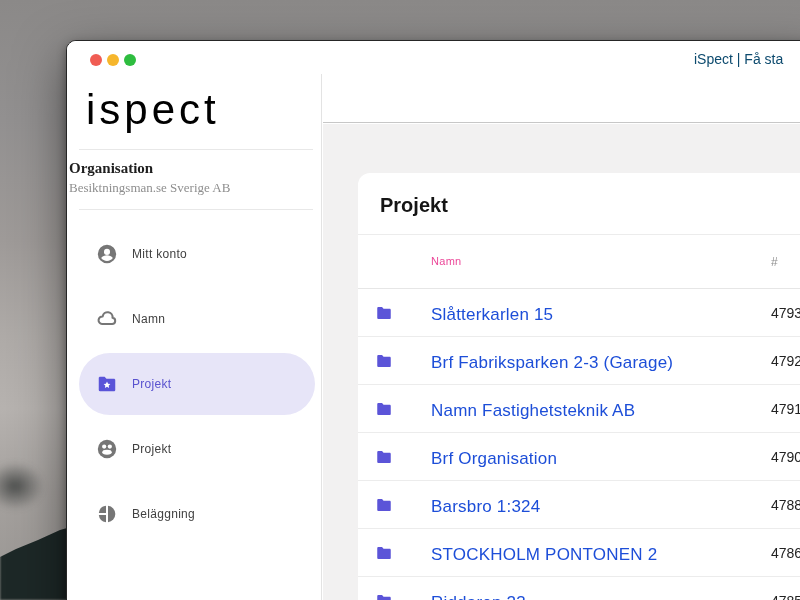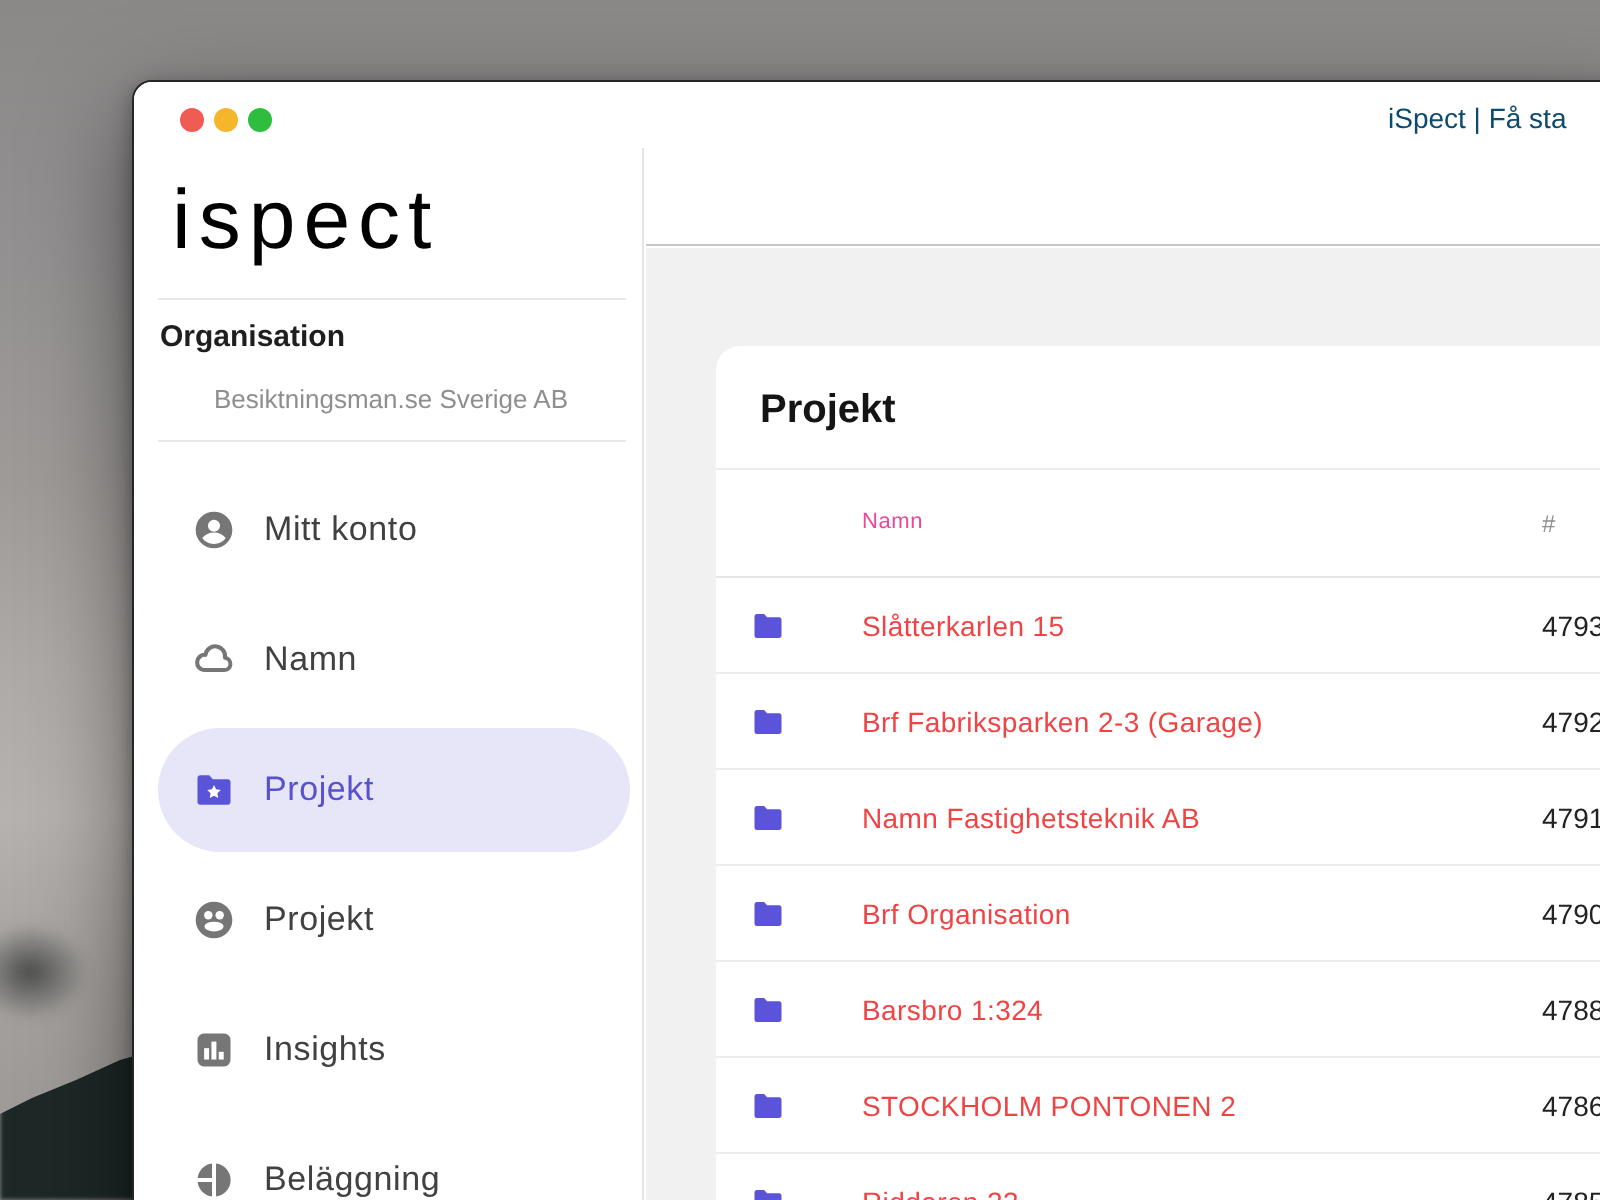--- a/index.html
+++ b/index.html
@@ -25,44 +25,44 @@
   .dot.red{ background:#f05c53; } .dot.yellow{ background:#f6b62c; } .dot.green{ background:#2ebd3f; }
   .win-title { position:absolute; left:627px; top:10px; font-size:14px; color:#0c4a6e; white-space:nowrap; }
 
   
   .sidebar { position:absolute; left:0; top:33px; bottom:0; width:255px; background:#fff;
     border-right:1px solid #e3e3e3; }
   .logo { margin:15px 0 0 19px; font-size:42px; line-height:1; letter-spacing:4px;
     color:#000000; font-weight:400; }
   .divider { border-top:1px solid #e8e8e8; margin:0 8px 0 12px; }
   .divider.d1 { margin-top:18px; }
-  .org { padding:10px 10px 13px 13px; }
+  .org { padding:10px 10px 13px 2px;font-family:Liberation Serif, serif; }
   .org-label { font-size:15px; font-weight:700; color:#1e1e1e; }
-  .org-name { font-size:13px; color:#8e8e8e; margin-top:15px;text-align:center; }
+  .org-name { font-size:13px; color:#8e8e8e; margin-top:3px; }
   .nav { padding-top:13px; }
   .nav-item { height:62px; margin:0 6px 3px 12px; border-radius:31px;
     display:flex; align-items:center; padding-left:17px; gap:14px; cursor:pointer; }
   .nav-item.active { background:#e7e5f8; }
-  .nav-label { font-size:17px; color:#414141; letter-spacing:.3px; }
+  .nav-label { font-size:12px; color:#414141; letter-spacing:.3px; }
   .nav-item.active .nav-label { color:#5952cf; font-weight:400; }
   .icon { width:22px; height:22px; display:inline-flex; }
 
   
   .toolbar { position:absolute; left:256px; top:33px; right:0; height:49px; background:#fff;
     border-bottom:1px solid #c7c7c7; }
   .content { position:absolute; left:256px; top:83px; right:0; bottom:0; background:#f2f1f1; }
   .card { position:absolute; left:35px; top:49px; width:480px; height:600px;
     background:#fff; border-radius:12px 12px 0 0; }
   .card-title { padding:21px 0 0 22px; font-size:20px; font-weight:700; color:#151515; height:61px; }
   .thead { position:relative; height:55px; border-top:1px solid #ececec; border-bottom:1px solid #e6e6e6; }
   .th-name { position:absolute; left:73px; top:20px; font-size:11px; color:#ec4899; letter-spacing:.3px; }
   .th-num  { position:absolute; left:413px; top:20px; font-size:12px; color:#8f8f8f; }
   .trow { position:relative; height:48px; border-bottom:1px solid #ececec; cursor:pointer; background:#fff; }
   .r-folder { position:absolute; left:16px; top:15px; width:20px; height:18px; }
-  .r-name { position:absolute; left:73px; top:16px; font-size:14px; color:#ef4444; letter-spacing:.2px; white-space:nowrap; }
+  .r-name { position:absolute; left:73px; top:16px; font-size:17px; color:#1d4ed8; letter-spacing:.2px; white-space:nowrap; }
   .r-num  { position:absolute; left:413px; top:16px; font-size:14px; color:#222; white-space:nowrap; }
 </style>
 </head>
 <body>
 
 <div class="bg"></div>
 <div class="bg-rock-blob"></div>
 <div class="bg-mountain"></div>
 
 <div class="window">
@@ -120,31 +120,20 @@
           <svg viewBox="0 0 24 24" width="22" height="22">
               <circle cx="12" cy="12" r="10" fill="#767676"></circle>
               <circle cx="8.9" cy="9.4" r="2.3" fill="#fff"></circle>
               <circle cx="15.1" cy="9.4" r="2.3" fill="#fff"></circle>
               <ellipse cx="12" cy="15.6" rx="5.2" ry="2.7" fill="#fff"></ellipse>
             </svg>
         </span>
         <span class="nav-label">Projekt</span>
       </div>
 
-      <div class="nav-item">
-        <span class="icon">
-          <svg viewBox="0 0 24 24" width="22" height="22">
-              <rect x="3" y="3" width="18" height="18" rx="3.5" fill="#767676"></rect>
-              <rect x="6.6" y="11" width="2.7" height="6.2" fill="#fff"></rect>
-              <rect x="10.6" y="7.4" width="2.7" height="9.8" fill="#fff"></rect>
-              <rect x="14.6" y="13" width="2.7" height="4.2" fill="#fff"></rect>
-            </svg>
-        </span>
-        <span class="nav-label">Insights</span>
-      </div>
 
       <div class="nav-item">
         <span class="icon">
           <svg viewBox="0 0 24 24" width="22" height="22">
               <path fill="#767676" d="M10.9 3.06A9 9 0 0 0 3.06 10.9h7.84z"></path>
               <path fill="#767676" d="M3.06 13.1a9 9 0 0 0 7.84 7.84V13.1z"></path>
               <path fill="#767676" d="M13.1 3.06a9 9 0 0 1 0 17.88z"></path>
             </svg>
         </span>
         <span class="nav-label">Beläggning</span>

